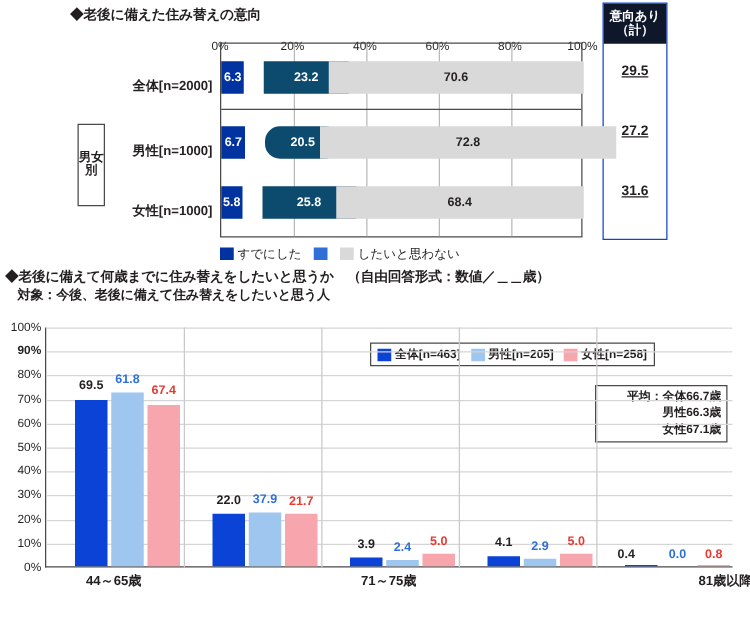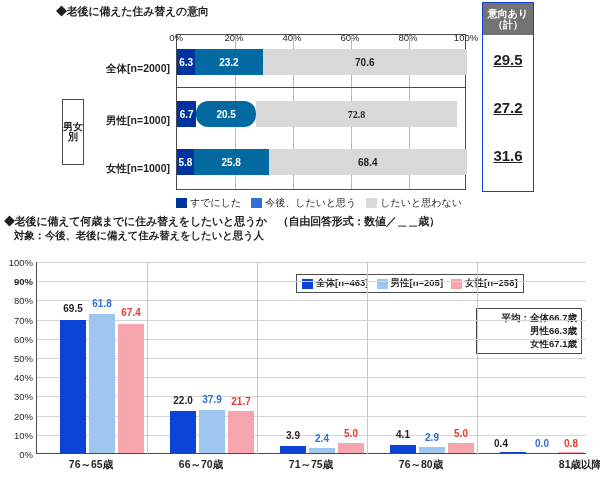--- a/index.html
+++ b/index.html
@@ -31,49 +31,49 @@
   #top-section { position: absolute; left: 0; top: 0; width: 600px; height: 210px; }
   #top-title { position: absolute; left: 56px; top: 4px; }
 
   
   #intent-box {
     position: absolute; left: 482px; top: 2px; width: 52px; height: 190px;
     border: 1.6px solid #1144cc;
   }
   #intent-head {
     position: absolute; left: 0; top: 0; width: 100%; height: 32px;
-    background: #737373; color: #fff;
+    background: #0f172a; color: #fff;
     font-size: 10px; font-weight: bold;
     display: flex; flex-direction: column; align-items: center; justify-content: center;
     line-height: 1.15;
   }
   .intent-val {
     position: absolute; left: 0; width: 100%;
-    text-align: center; font-size: 15px; font-weight: bold;
+    text-align: center; font-size: 11px; font-weight: bold;
     text-decoration: underline;
   }
 
   
   #top-plot {
     position: absolute; left: 176px; top: 34px; width: 290px; height: 156px;
     border: 1px solid #4a4a4a;
   }
   
   .xtick {
     position: absolute; top: 20px; font-size: 9.5px; color: #231f20;
     transform: translateX(-50%); white-space: nowrap;
   }
   #top-xaxis { position: absolute; left: 176px; top: 12px; width: 290px; height: 22px; }
 
   .gridline { position: absolute; top: 0; width: 1px; height: 100%; background: #b9b9b9; }
 
   .bar-row { position: absolute; left: 0; width: 100%; height: 26px; }
   .seg { position: absolute; top: 0; height: 100%; display: flex; align-items: center; justify-content: center; font-size: 10px; font-weight: bold; }
   .seg.s1 { background: #0033a0; color: #ffffff; }
-  .seg.s2 { background: #0369a1; color: #ffffff; }
+  .seg.s2 { background: #0c4a6e; color: #ffffff; margin-left: 16px; }
   .seg.s3 { background: #d9d9d9; color: #231f20; }
 
   .rowlabel {
     position: absolute; width: 108px; text-align: right;
     font-size: 10.5px; font-weight: bold; white-space: nowrap;
   }
 
   
   #row-sep { position: absolute; left: 0; top: 52px; width: 100%; height: 1px; background: #4a4a4a; }
 
@@ -181,21 +181,21 @@
 
     <div class="bar-row" style="top:14px;">
       <div class="seg s1" style="left:0px; width:18.3px;">6.3</div>
       <div class="seg s2" style="left:18.3px; width:67.3px;">23.2</div>
       <div class="seg s3" style="left:85.6px; width:204.4px;">70.6</div>
     </div>
 
     <div class="bar-row" style="top:66px;">
       <div class="seg s1" style="left:0px; width:19.4px;">6.7</div>
       <div class="seg s2" style="left:19.4px; width:59.5px;border-radius:12px;">20.5</div>
-      <div class="seg s3" style="left:78.9px; width:201px;font-family:Liberation Serif, serif;">72.8</div>
+      <div class="seg s3" style="left:78.9px; width:237px;">72.8</div>
     </div>
 
     <div class="bar-row" style="top:114px;">
       <div class="seg s1" style="left:0px; width:16.8px;">5.8</div>
       <div class="seg s2" style="left:16.8px; width:74.8px;">25.8</div>
       <div class="seg s3" style="left:91.6px; width:198.4px;">68.4</div>
     </div>
   </div>
 
   <div class="rowlabel" style="left:62px; top:62px;">全体[n=2000]</div>
@@ -206,21 +206,20 @@
     <span>男女別</span>
   </div>
 
   <div id="top-legend">
     <span class="lg">
       <i class="sw c1"></i>
       <span>すでにした</span>
     </span>
     <span class="lg">
       <i class="sw c2"></i>
-      <span>今後、したいと思う</span>
     </span>
     <span class="lg">
       <i class="sw c3"></i>
       <span>したいと思わない</span>
     </span>
   </div>
 </div>
 
 <div id="bottom-section">
 
@@ -306,18 +305,16 @@
     <div class="blabel t3" style="left:404px; top:166px;">5.0</div>
 
     <div class="bar b1" style="left:463px; height:0.8px;"></div>
     <div class="bar b2" style="left:492px; height:0px;"></div>
     <div class="bar b3" style="left:521px; height:1.5px;"></div>
     <div class="blabel t1" style="left:444px; top:176px;">0.4</div>
     <div class="blabel t2" style="left:485px; top:176px;">0.0</div>
     <div class="blabel t3" style="left:514px; top:176px;">0.8</div>
   </div>
 
-  <div class="catlabel" style="left:36px;">76～65歳</div>
-  <div class="catlabel" style="left:146px;">66～70歳</div>
+  <div class="catlabel" style="left:36px;">44～65歳</div>
   <div class="catlabel" style="left:256px;">71～75歳</div>
-  <div class="catlabel" style="left:366px;">76～80歳</div>
   <div class="catlabel" style="left:492px;text-align:right;">81歳以降</div>
 </div>
 
 </body></html>

